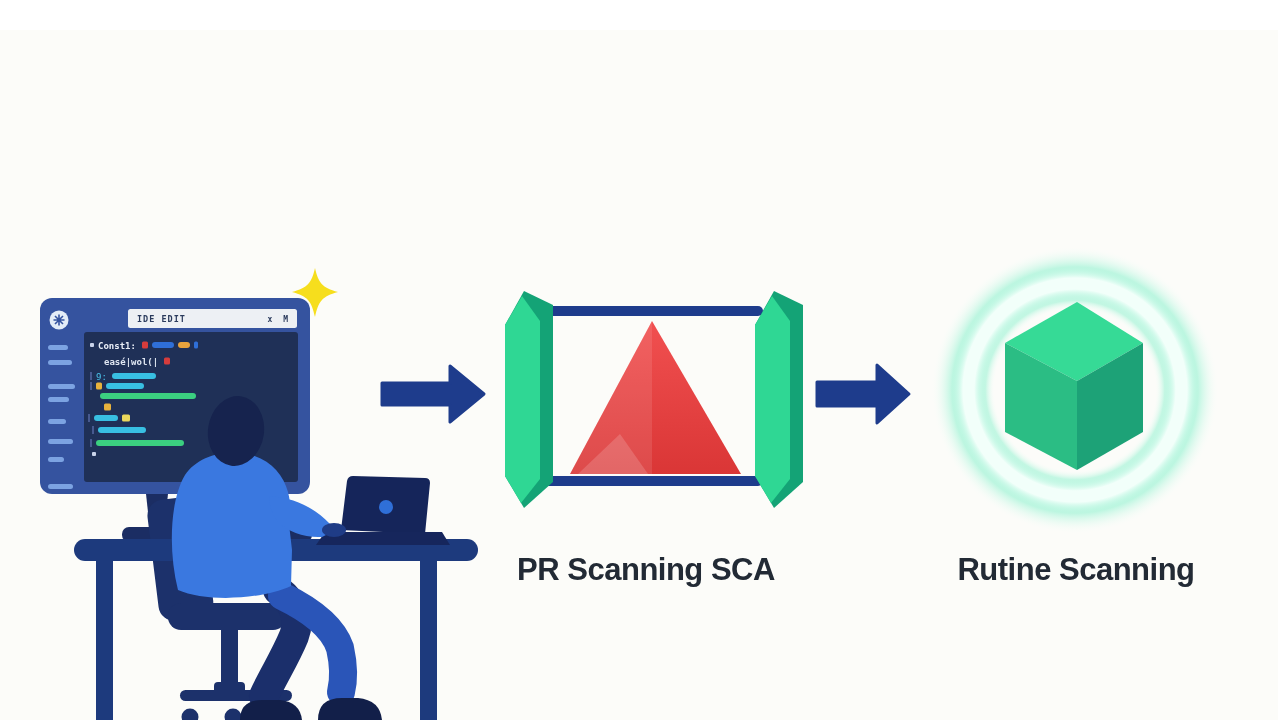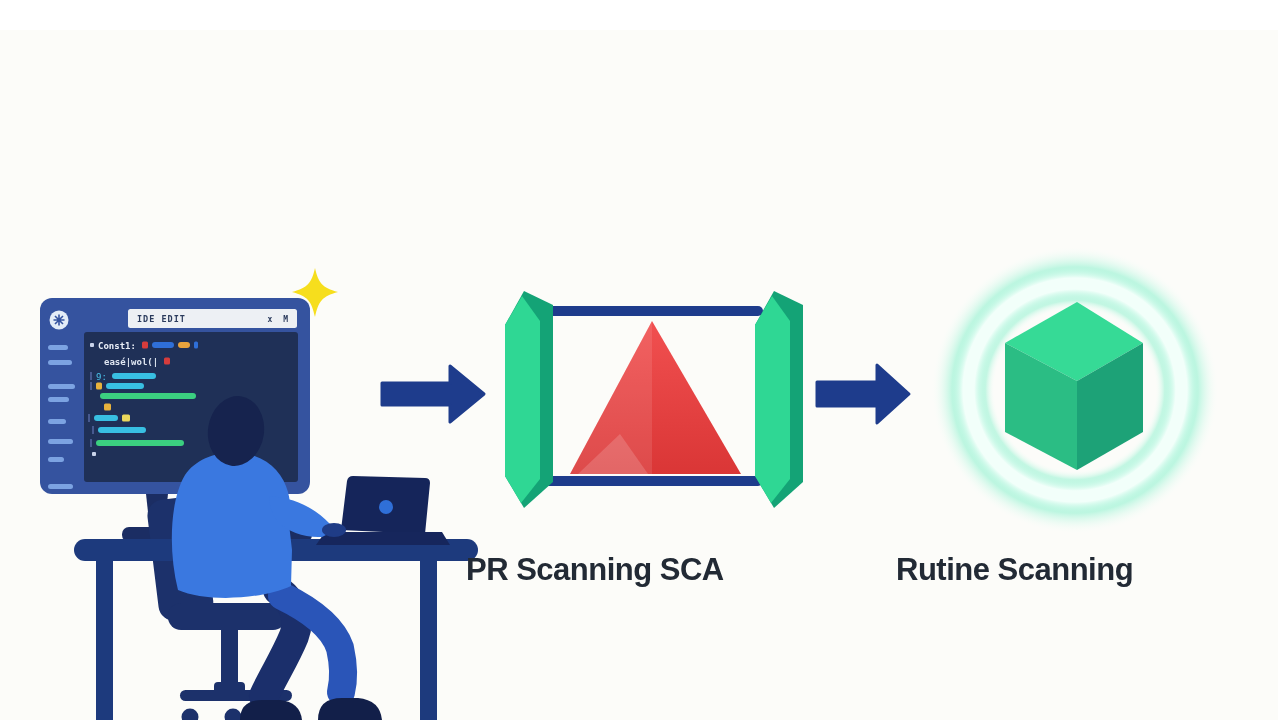--- a/index.html
+++ b/index.html
@@ -1,20 +1,20 @@
 <!DOCTYPE html>
 <html style="--bg: #fcfcf9; --text: #222a35; --navy: #1e3c8c; --desk-navy: #1d3a7d; --dark-navy: #16234e; --chair-navy: #1c316b; --monitor-frame: #35539f; --screen: #1f3057; --titlebar: #edf0f4; --sidebar-bar: #7ca3e2; --shirt-blue: #3a78e0; --leg-blue: #2a55b8; --laptop: #15255a; --dot-blue: #2f6fd8; --green-light: #2fd794; --green-dark: #14a376; --cube-top: #36da96; --cube-left: #2bbd84; --cube-right: #1da277; --red: #e64040; --yellow: #f6de1d;"><head>
 <meta charset="utf-8">
 <style>
   html,body{margin:0;padding:0;}
   body{font-family:"Liberation Sans",sans-serif;}
   .canvas{position:relative;width:1278px;height:720px;background:var(--bg,#fcfcf9);overflow:hidden;margin-top:30px;}
   .scene{position:absolute;left:0;top:0;}
   .flow-label{position:absolute;font-weight:bold;font-size:31px;letter-spacing:-0.5px;
-    color:var(--text,#222a35);text-align:left;width:360px;line-height:1.2;}
+    color:var(--text,#222a35);text-align:center;width:360px;line-height:1.2;}
   .label-scanning{left:466px;top:521px;}
   .label-security{left:896px;top:521px;}
   .code-text{font-family:"DejaVu Sans Mono",monospace;}
 </style>
 </head>
 <body>
 
 <div class="canvas">
   <svg class="scene" width="1280" height="720" viewBox="0 0 1280 720">
     <defs>

